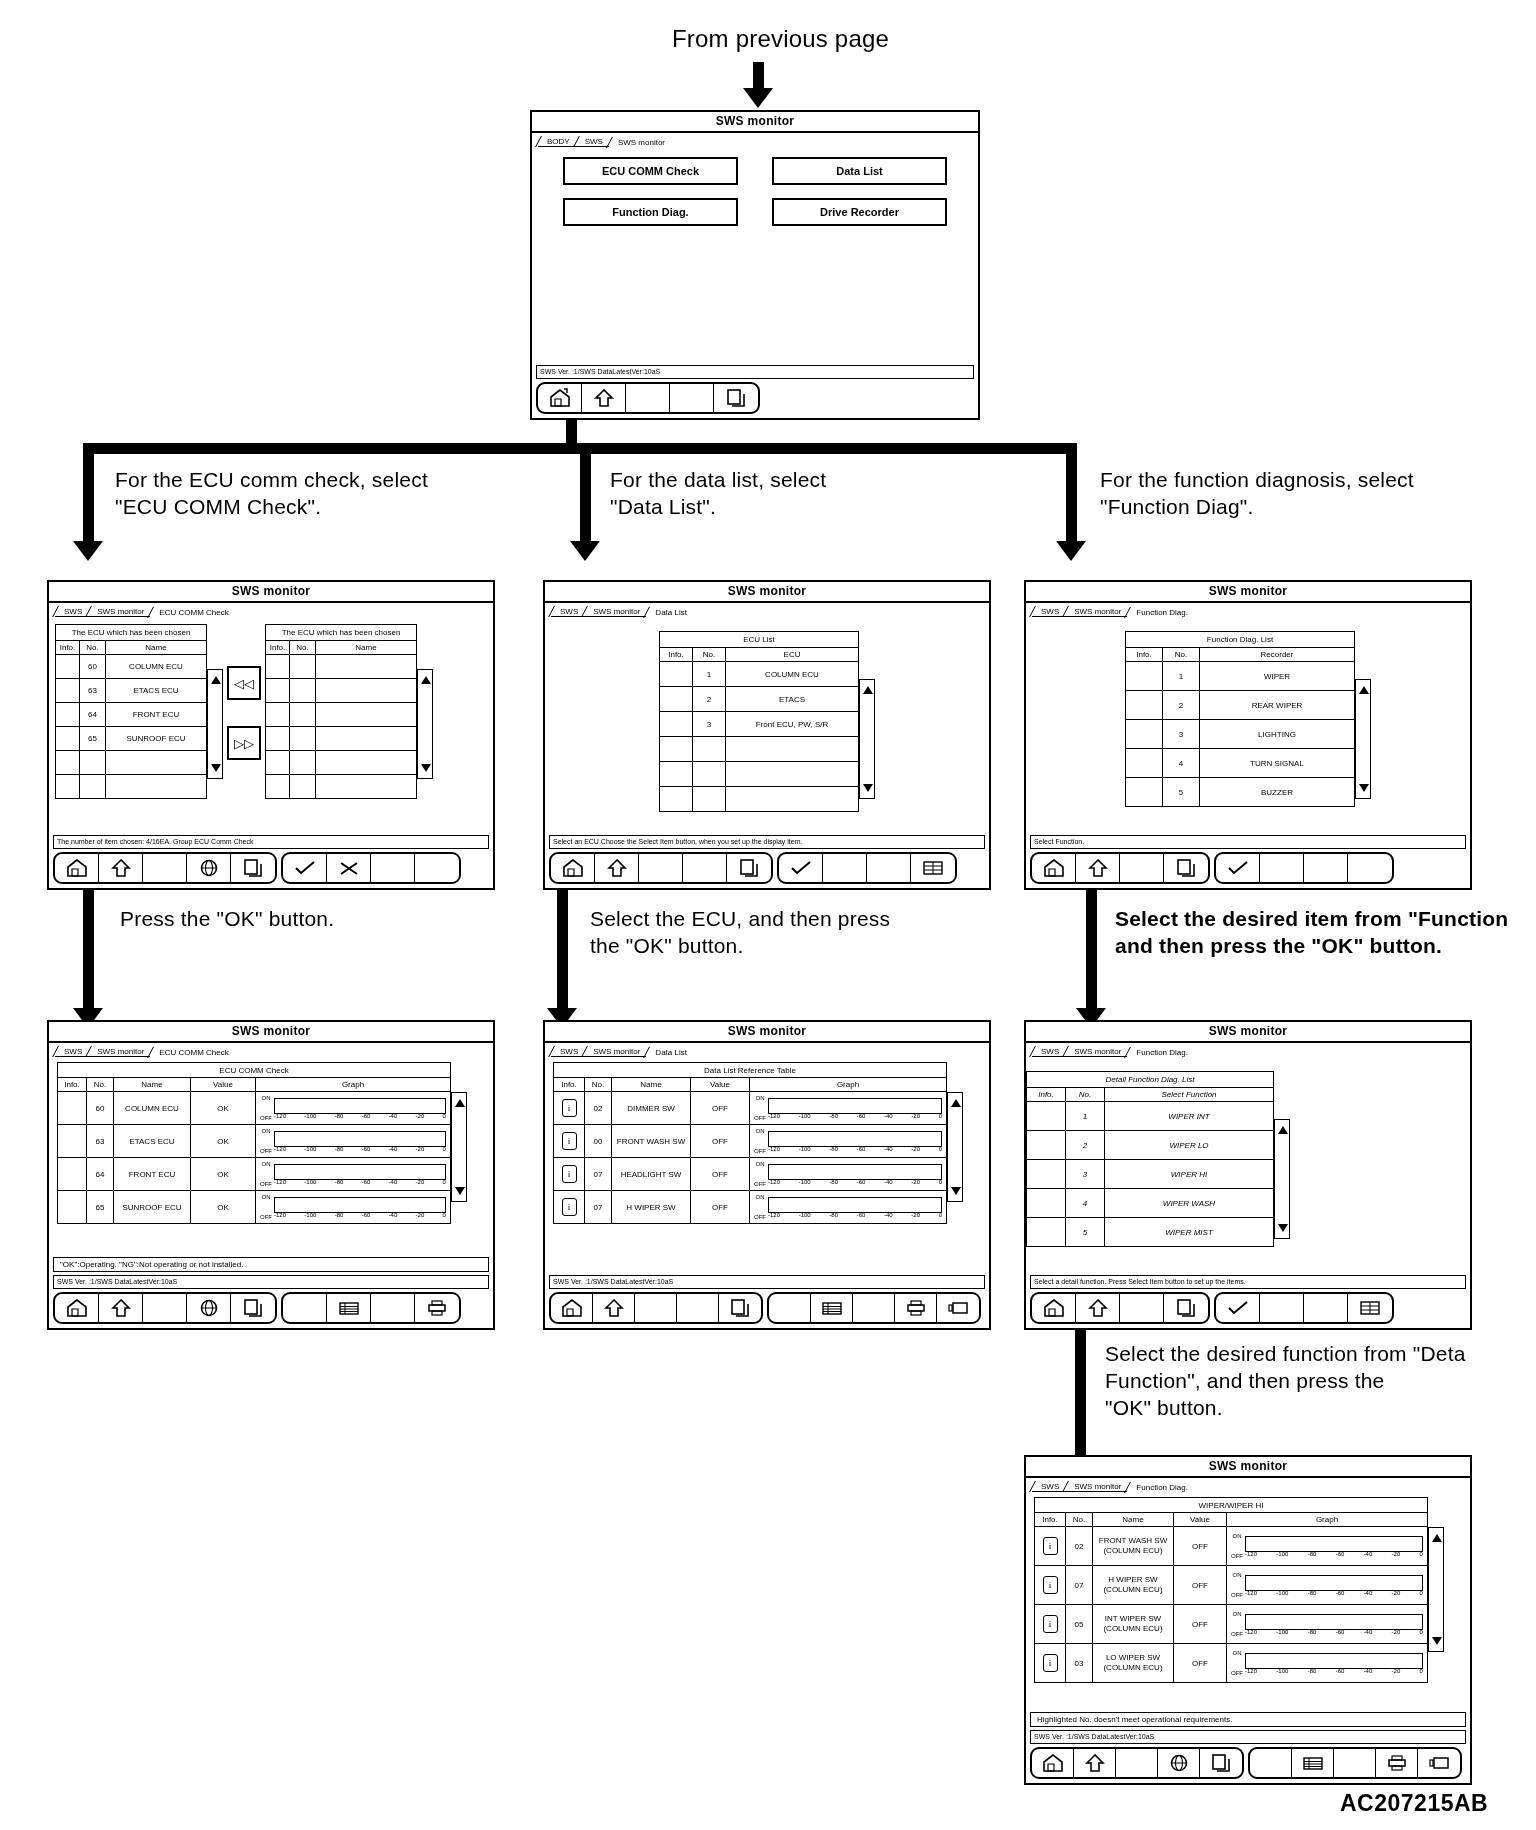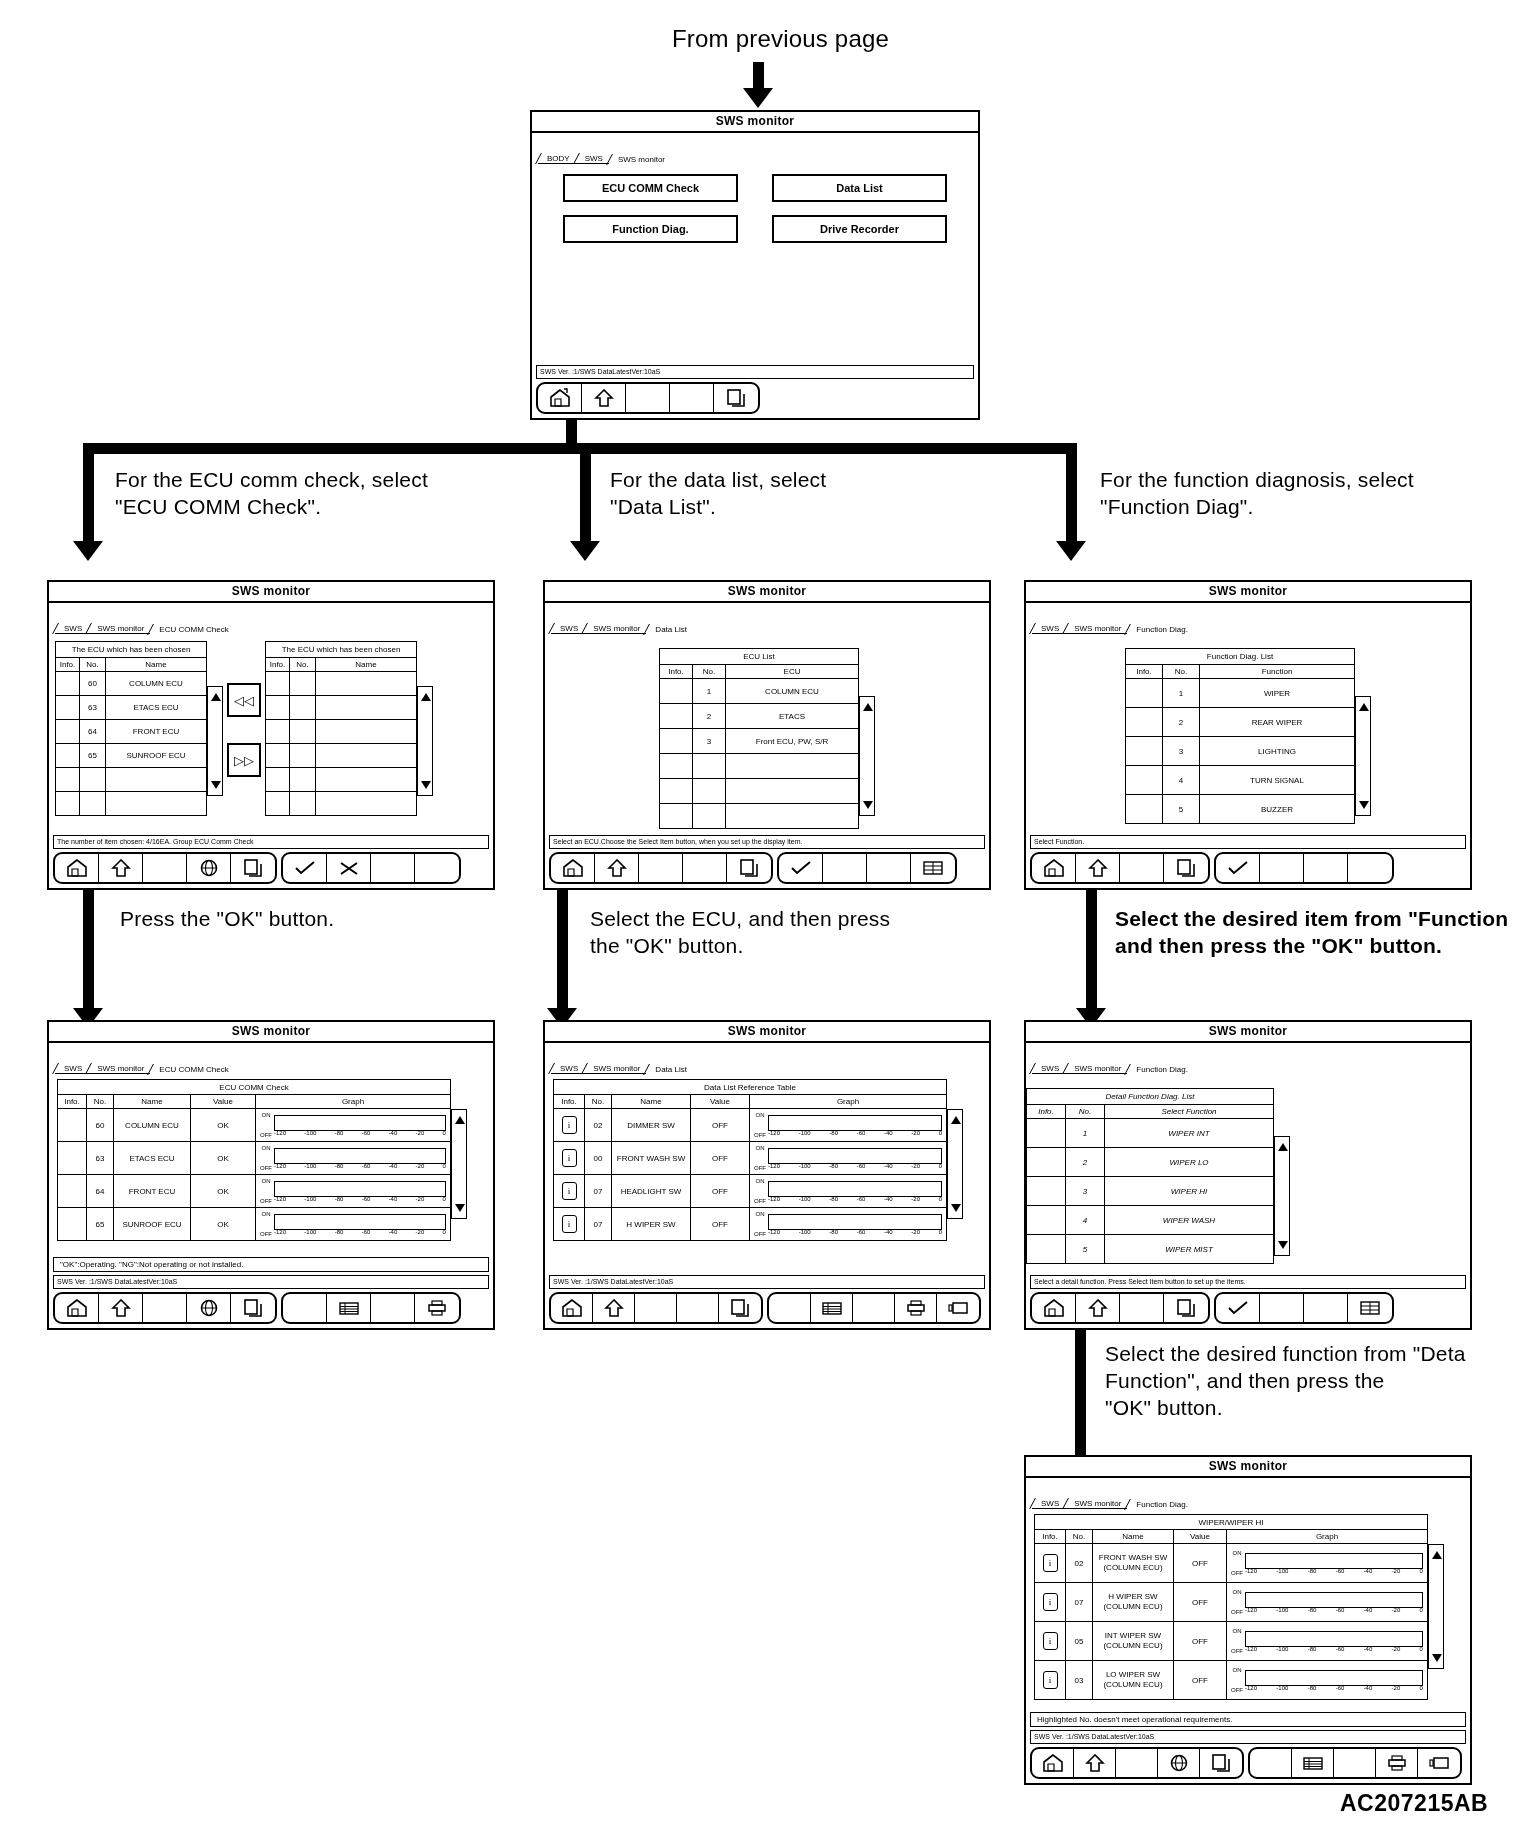--- a/index.html
+++ b/index.html
@@ -9,21 +9,21 @@
   .note{font-size:21px;line-height:27px;letter-spacing:.2px;color:#000;}
   .note.big{font-size:22px;}
   
   .vline{background:#000;width:11px;}
   .hline{background:#000;height:11px;}
   .arrowhead{width:0;height:0;border-left:15px solid transparent;border-right:15px solid transparent;border-top:20px solid #000;}
   
   .screen{border:2px solid #000;background:#fff;box-sizing:border-box;}
   .scr-title{border-bottom:2px solid #000;text-align:center;font-weight:bold;font-size:12px;padding:2px 0 3px;letter-spacing:.3px;}
   .scr-body{position:relative;background:#fff;}
-  .crumbs{display:flex;align-items:center;padding:21px 4px 0 6px;font-size:8px;white-space:nowrap;}
+  .crumbs{display:flex;align-items:center;padding:4px 4px 0 6px;font-size:8px;white-space:nowrap;}
   .crumb{position:relative;padding:0 6px 0 9px;}
   .crumb .sl{position:absolute;left:0;top:-1px;width:8px;height:11px;border-left:1px solid #000;transform:skewX(-28deg);}
   .crumb-under{border-bottom:1px solid #000;}
   .statusbar{border:1px solid #000;margin:0 4px;font-size:7px;padding:1px 3px;white-space:nowrap;overflow:hidden;background:#fff;height:10px;line-height:10px;}
   .toolbar{display:flex;gap:4px;padding:3px 4px 4px;}
   .tgroup{display:flex;border:2px solid #000;border-radius:9px;overflow:hidden;background:#fff;}
   .tbtn{border-right:1px solid #000;display:flex;align-items:center;justify-content:center;box-sizing:border-box;}
   .tbtn:last-child{border-right:none;}
   
   table.grid{border-collapse:collapse;background:#fff;}
@@ -384,21 +384,21 @@
     </div>
     <div style="display:flex;justify-content:center;padding-top:14px;">
       <table class="grid" style="width:230px;">
         <tbody>
             <tr>
               <th colspan="3" style="height:15px;">Function Diag. List</th>
             </tr>
         <tr>
           <th style="width:36px;height:13px;">Info.</th>
           <th style="width:36px;">No.</th>
-          <th>Function</th>
+          <th>Recorder</th>
         </tr>
         <tr>
               <td style="height:28px;"></td>
               <td>1</td>
               <td class="nameL">WIPER</td>
             </tr>
         <tr>
               <td style="height:28px;"></td>
               <td>2</td>
               <td class="nameL">REAR WIPER</td>

